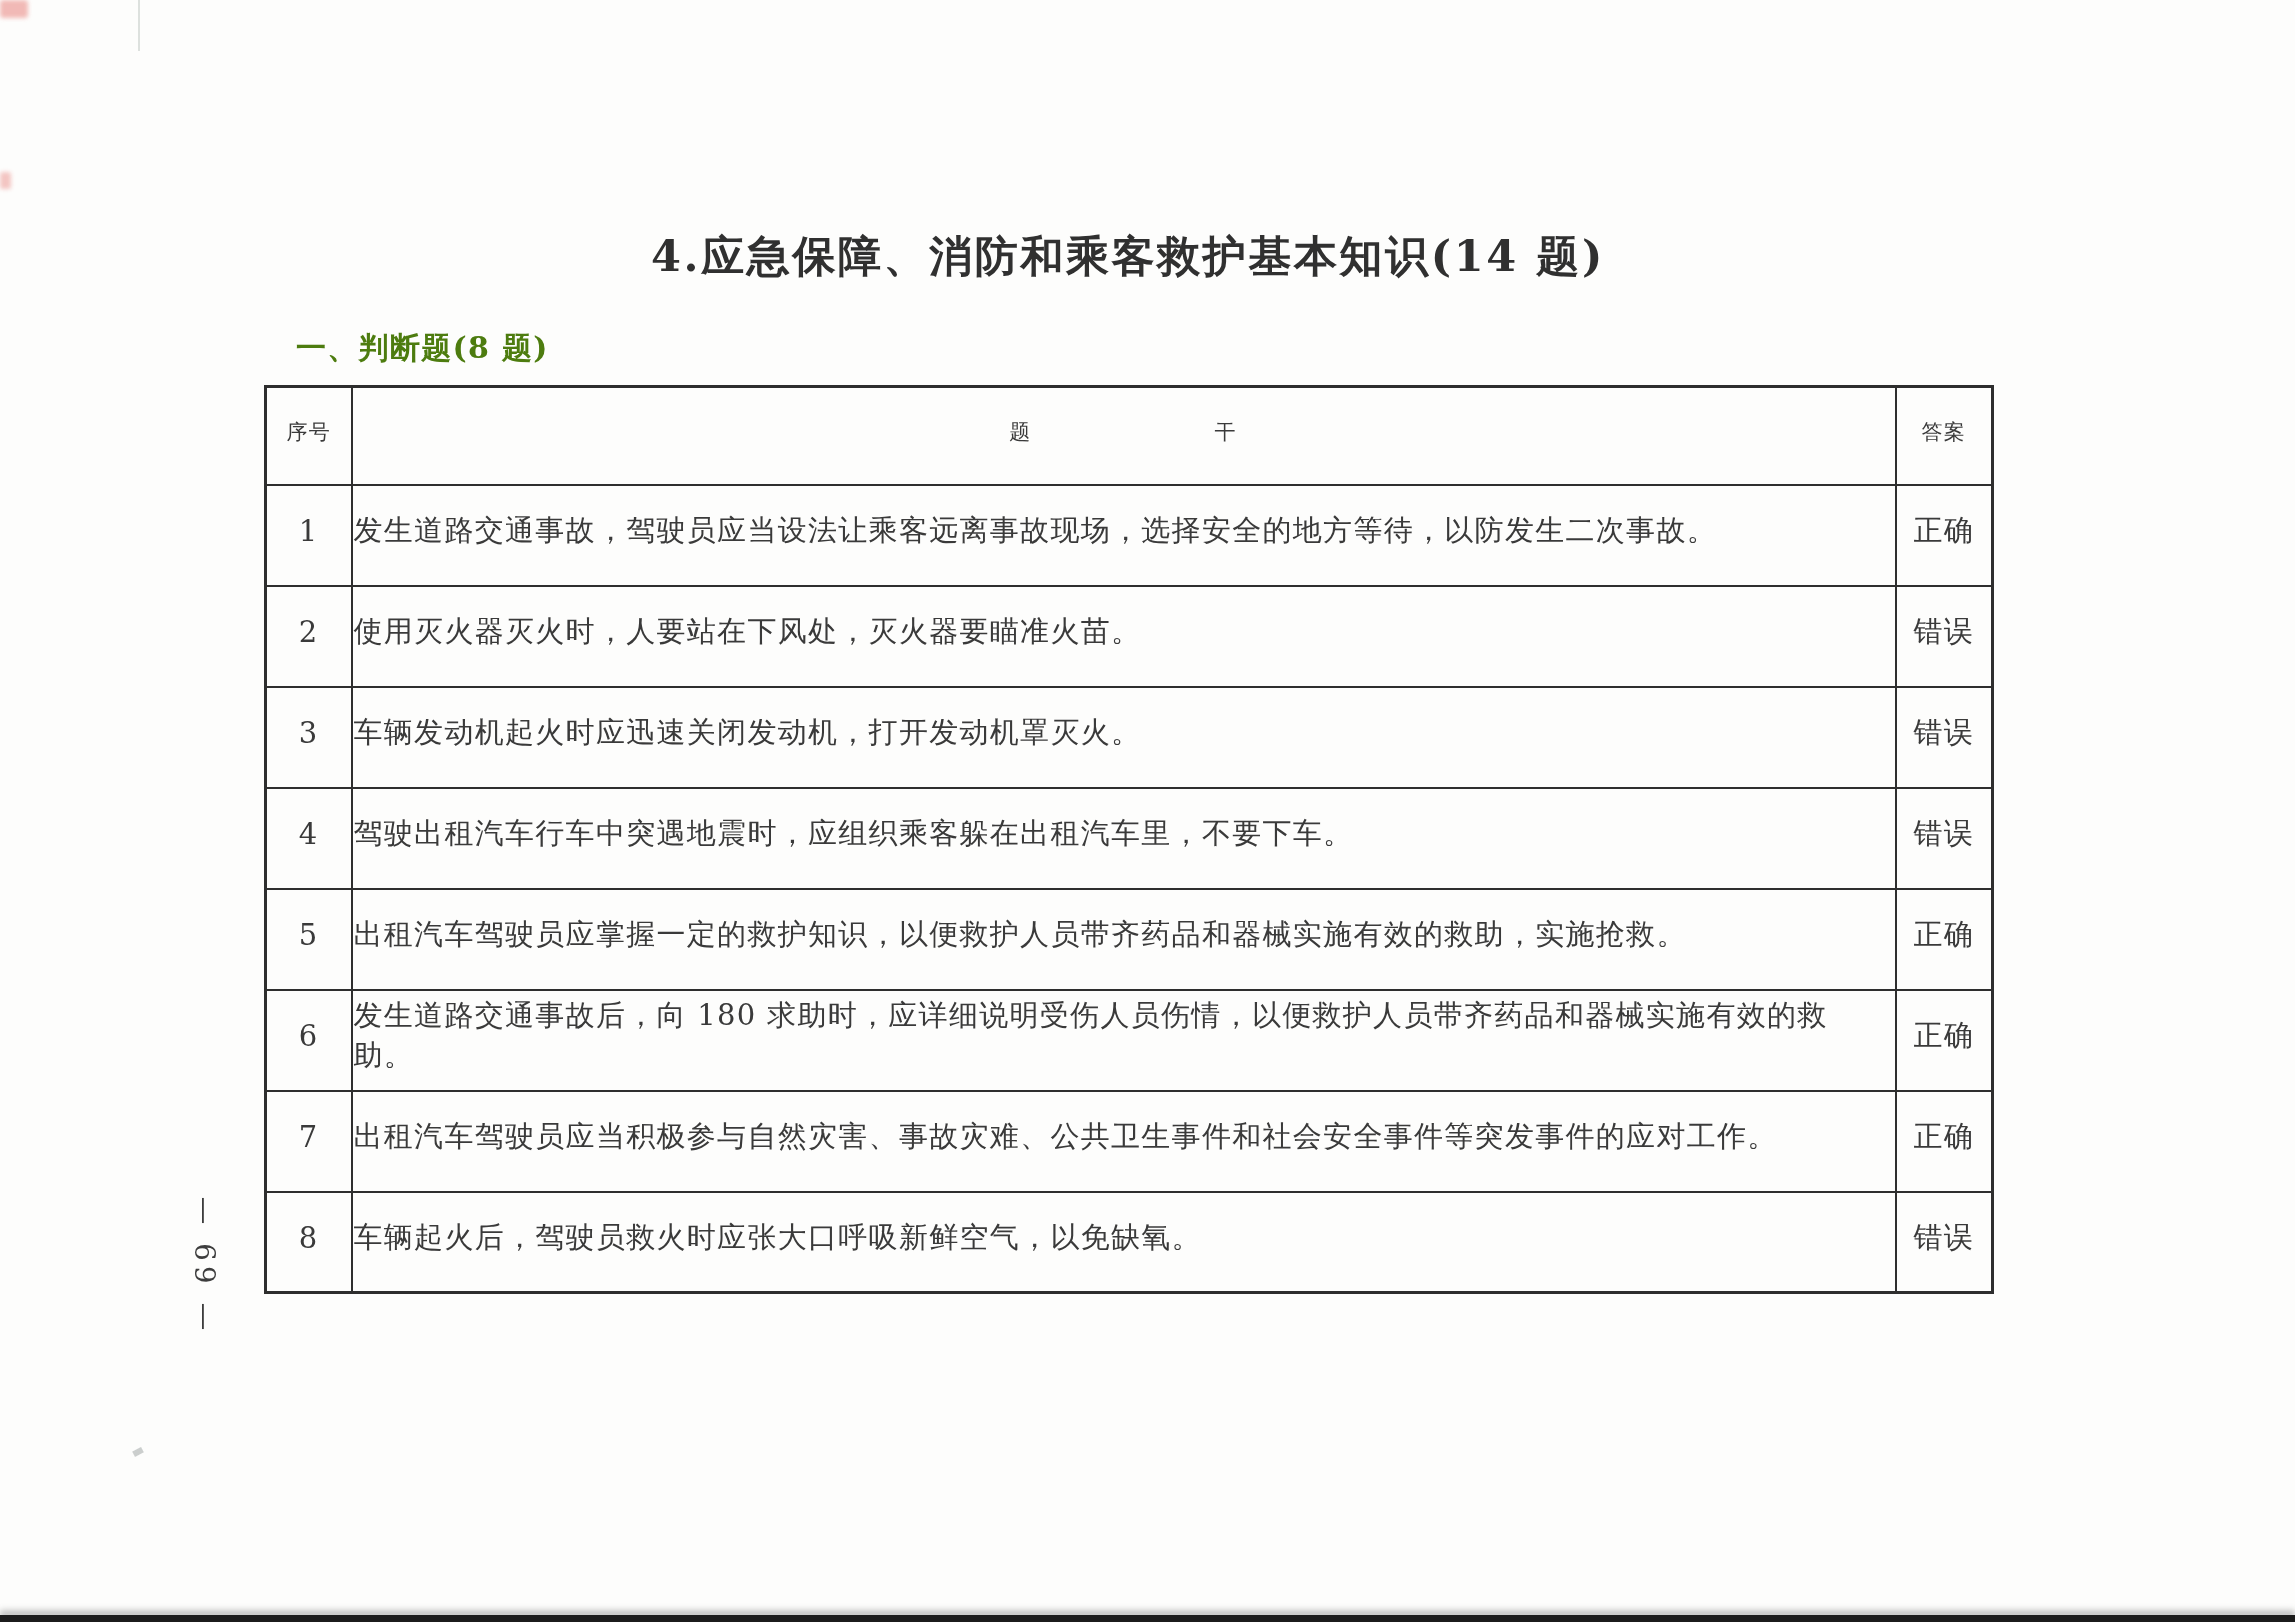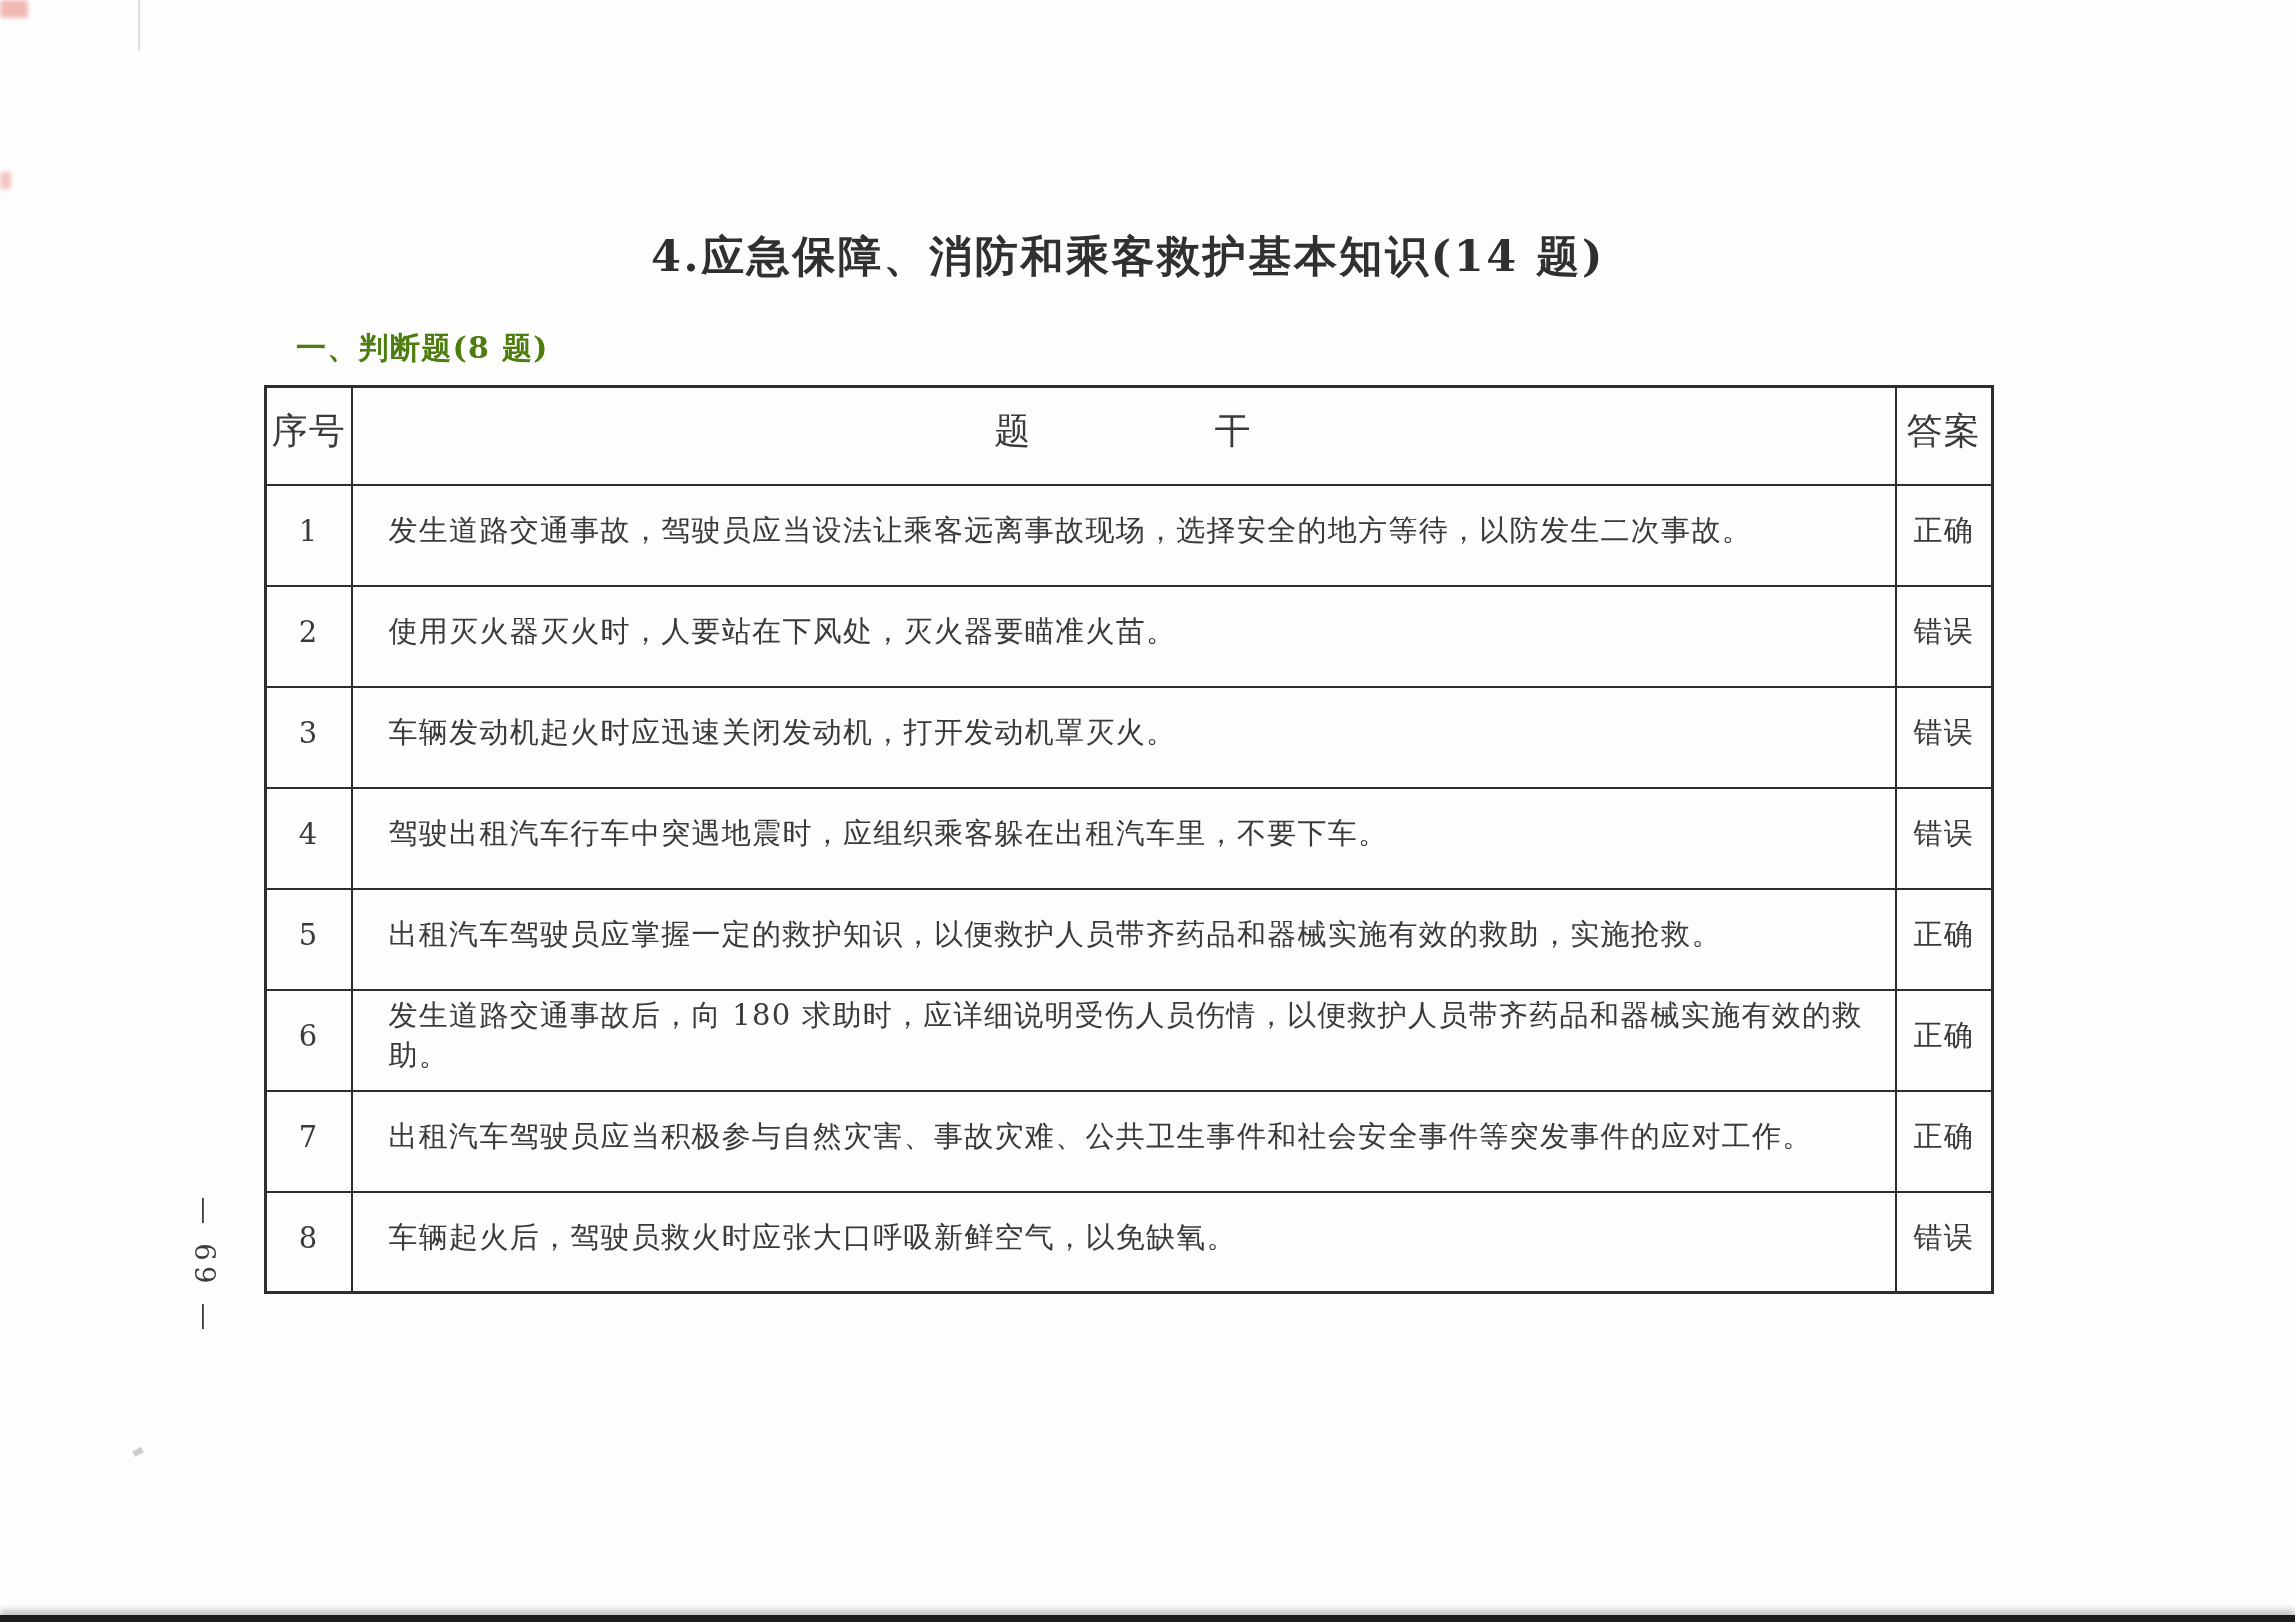--- a/index.html
+++ b/index.html
@@ -53,23 +53,23 @@
     letter-spacing:1.3px;
     color:var(--ink);
     padding-bottom:7.9px;
   }
   .qtable tr{height:101px;}
   .qtable tr.hdr{height:98px;}
   .col-idx{width:86px;}
   .col-q{width:1544px;}
   .col-a{width:97px;}
   .c-idx{text-align:center;}
-  .c-q{text-align:left;padding-left:36px;padding-right:13px;}
+  .c-q{text-align:left;padding-left:1px;padding-right:13px;}
   .c-a{text-align:center;letter-spacing:0.7px;}
-  .hdr td{font-size:36px;font-family:Liberation Serif, serif;}
+  .hdr td{font-size:21px;font-family:Liberation Serif, serif;}
   .qgap{display:inline-block;width:183px;}
   
   .page-num{
     position:absolute;
     left:108px; top:1251px;
     width:196px; height:30px;
     transform:rotate(90deg);
     text-align:center;
     font-size:27.5px;
     letter-spacing:5.2px;

